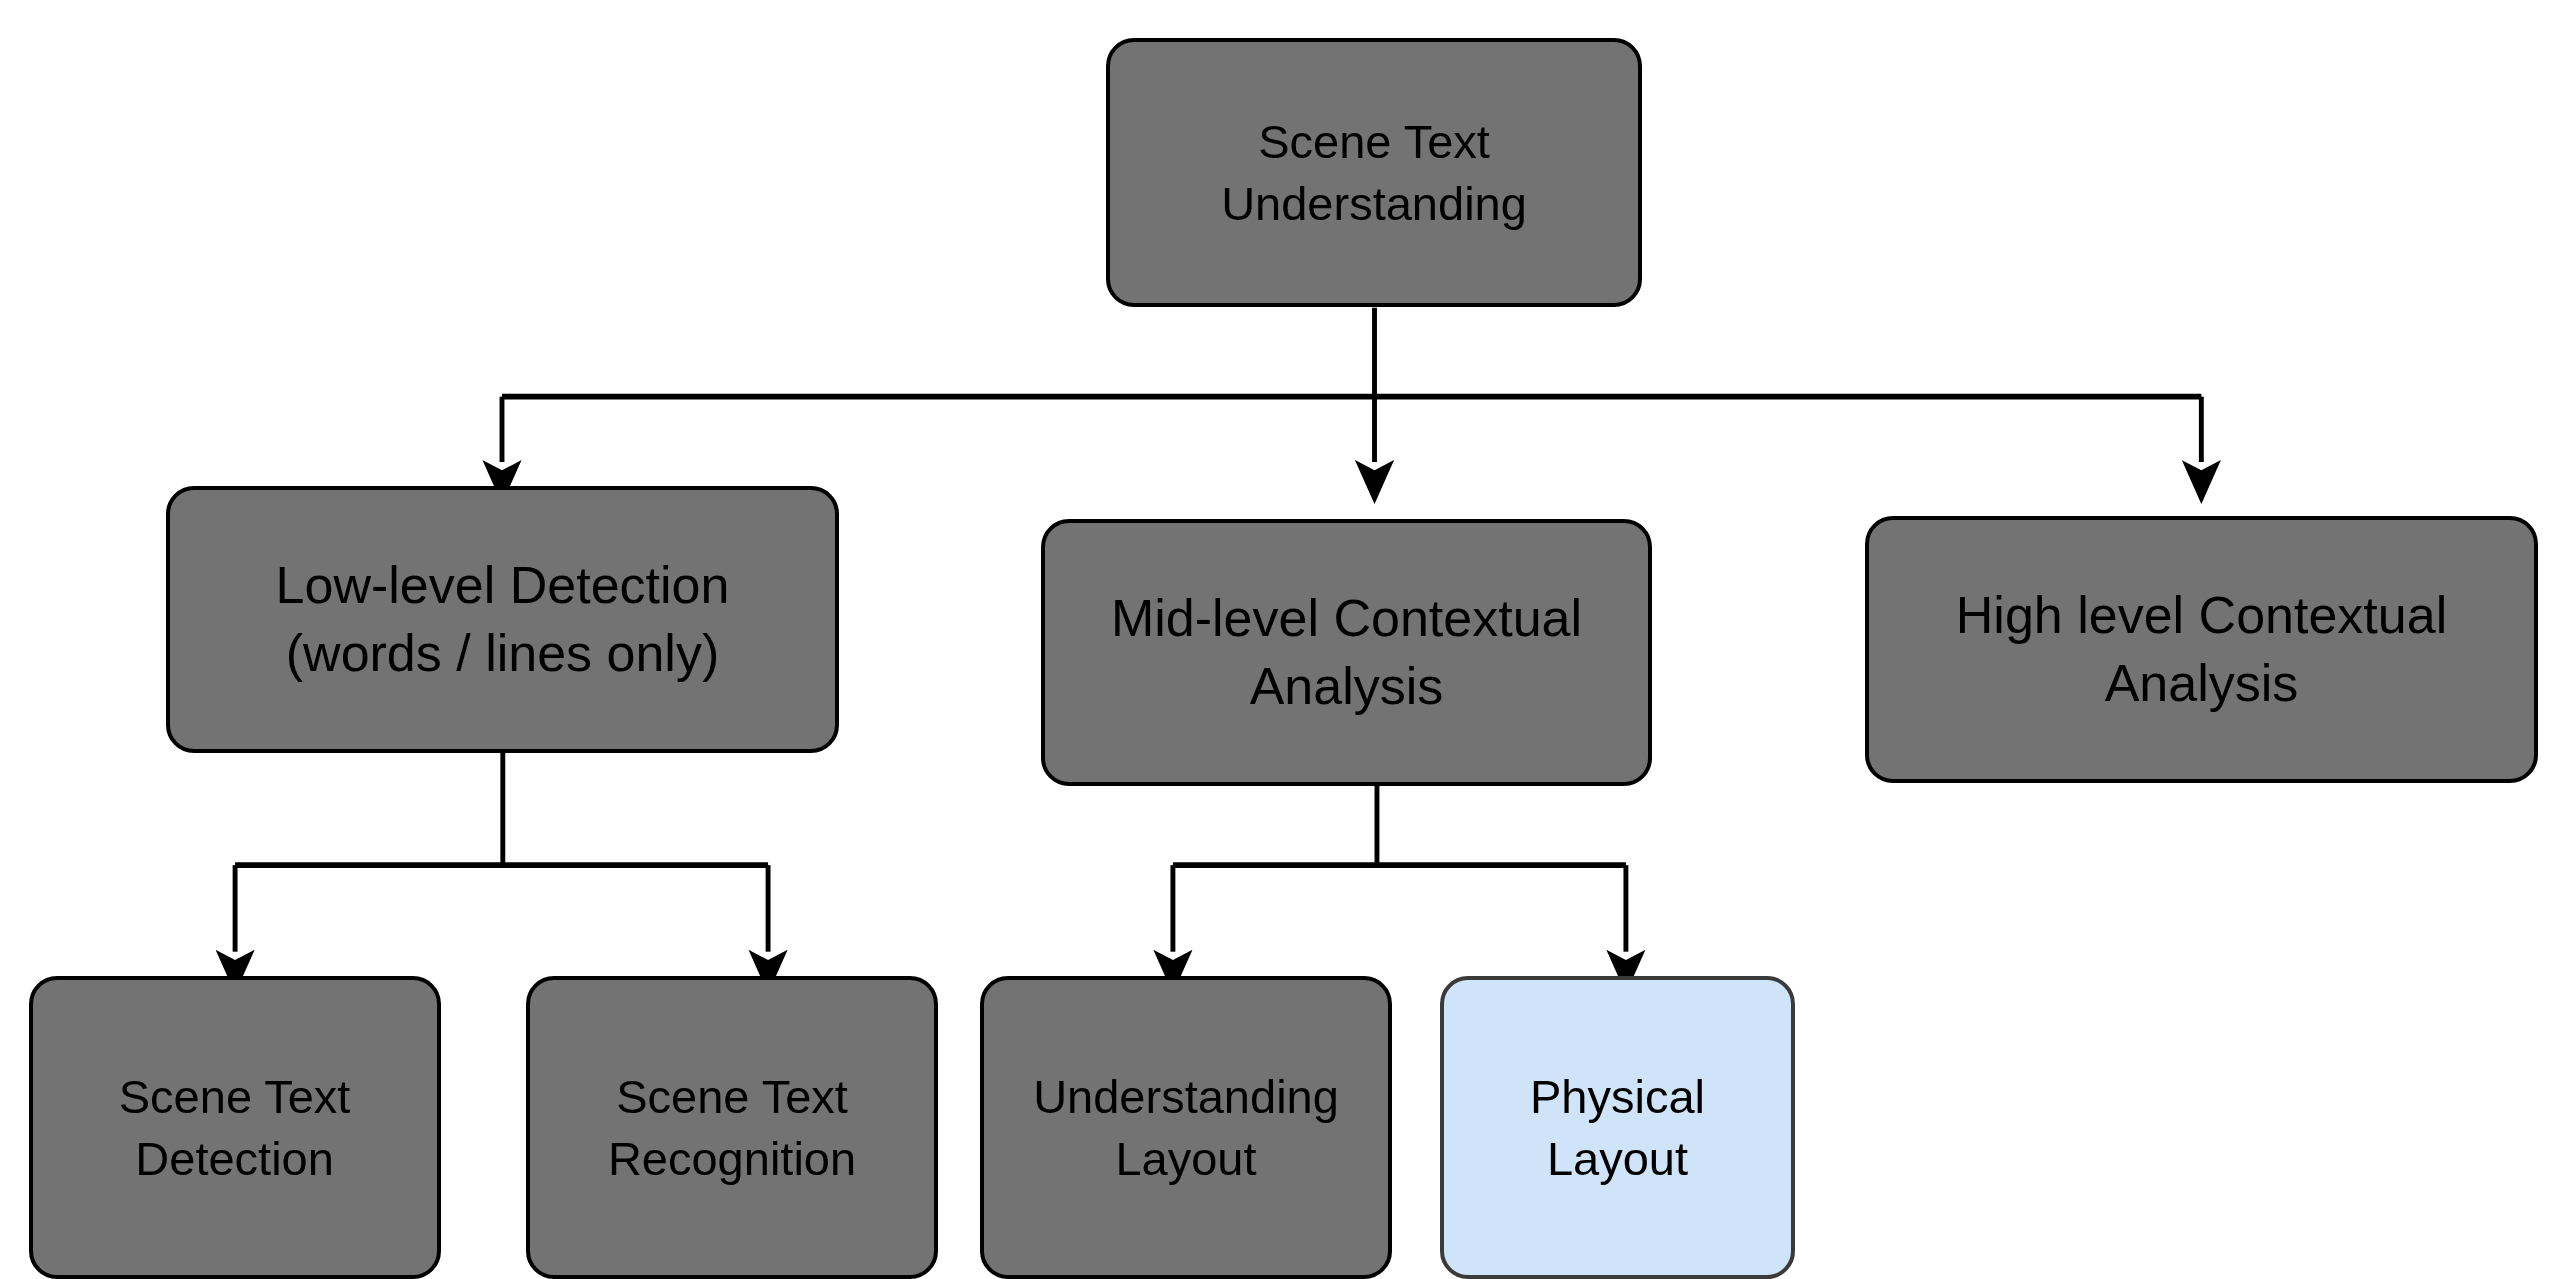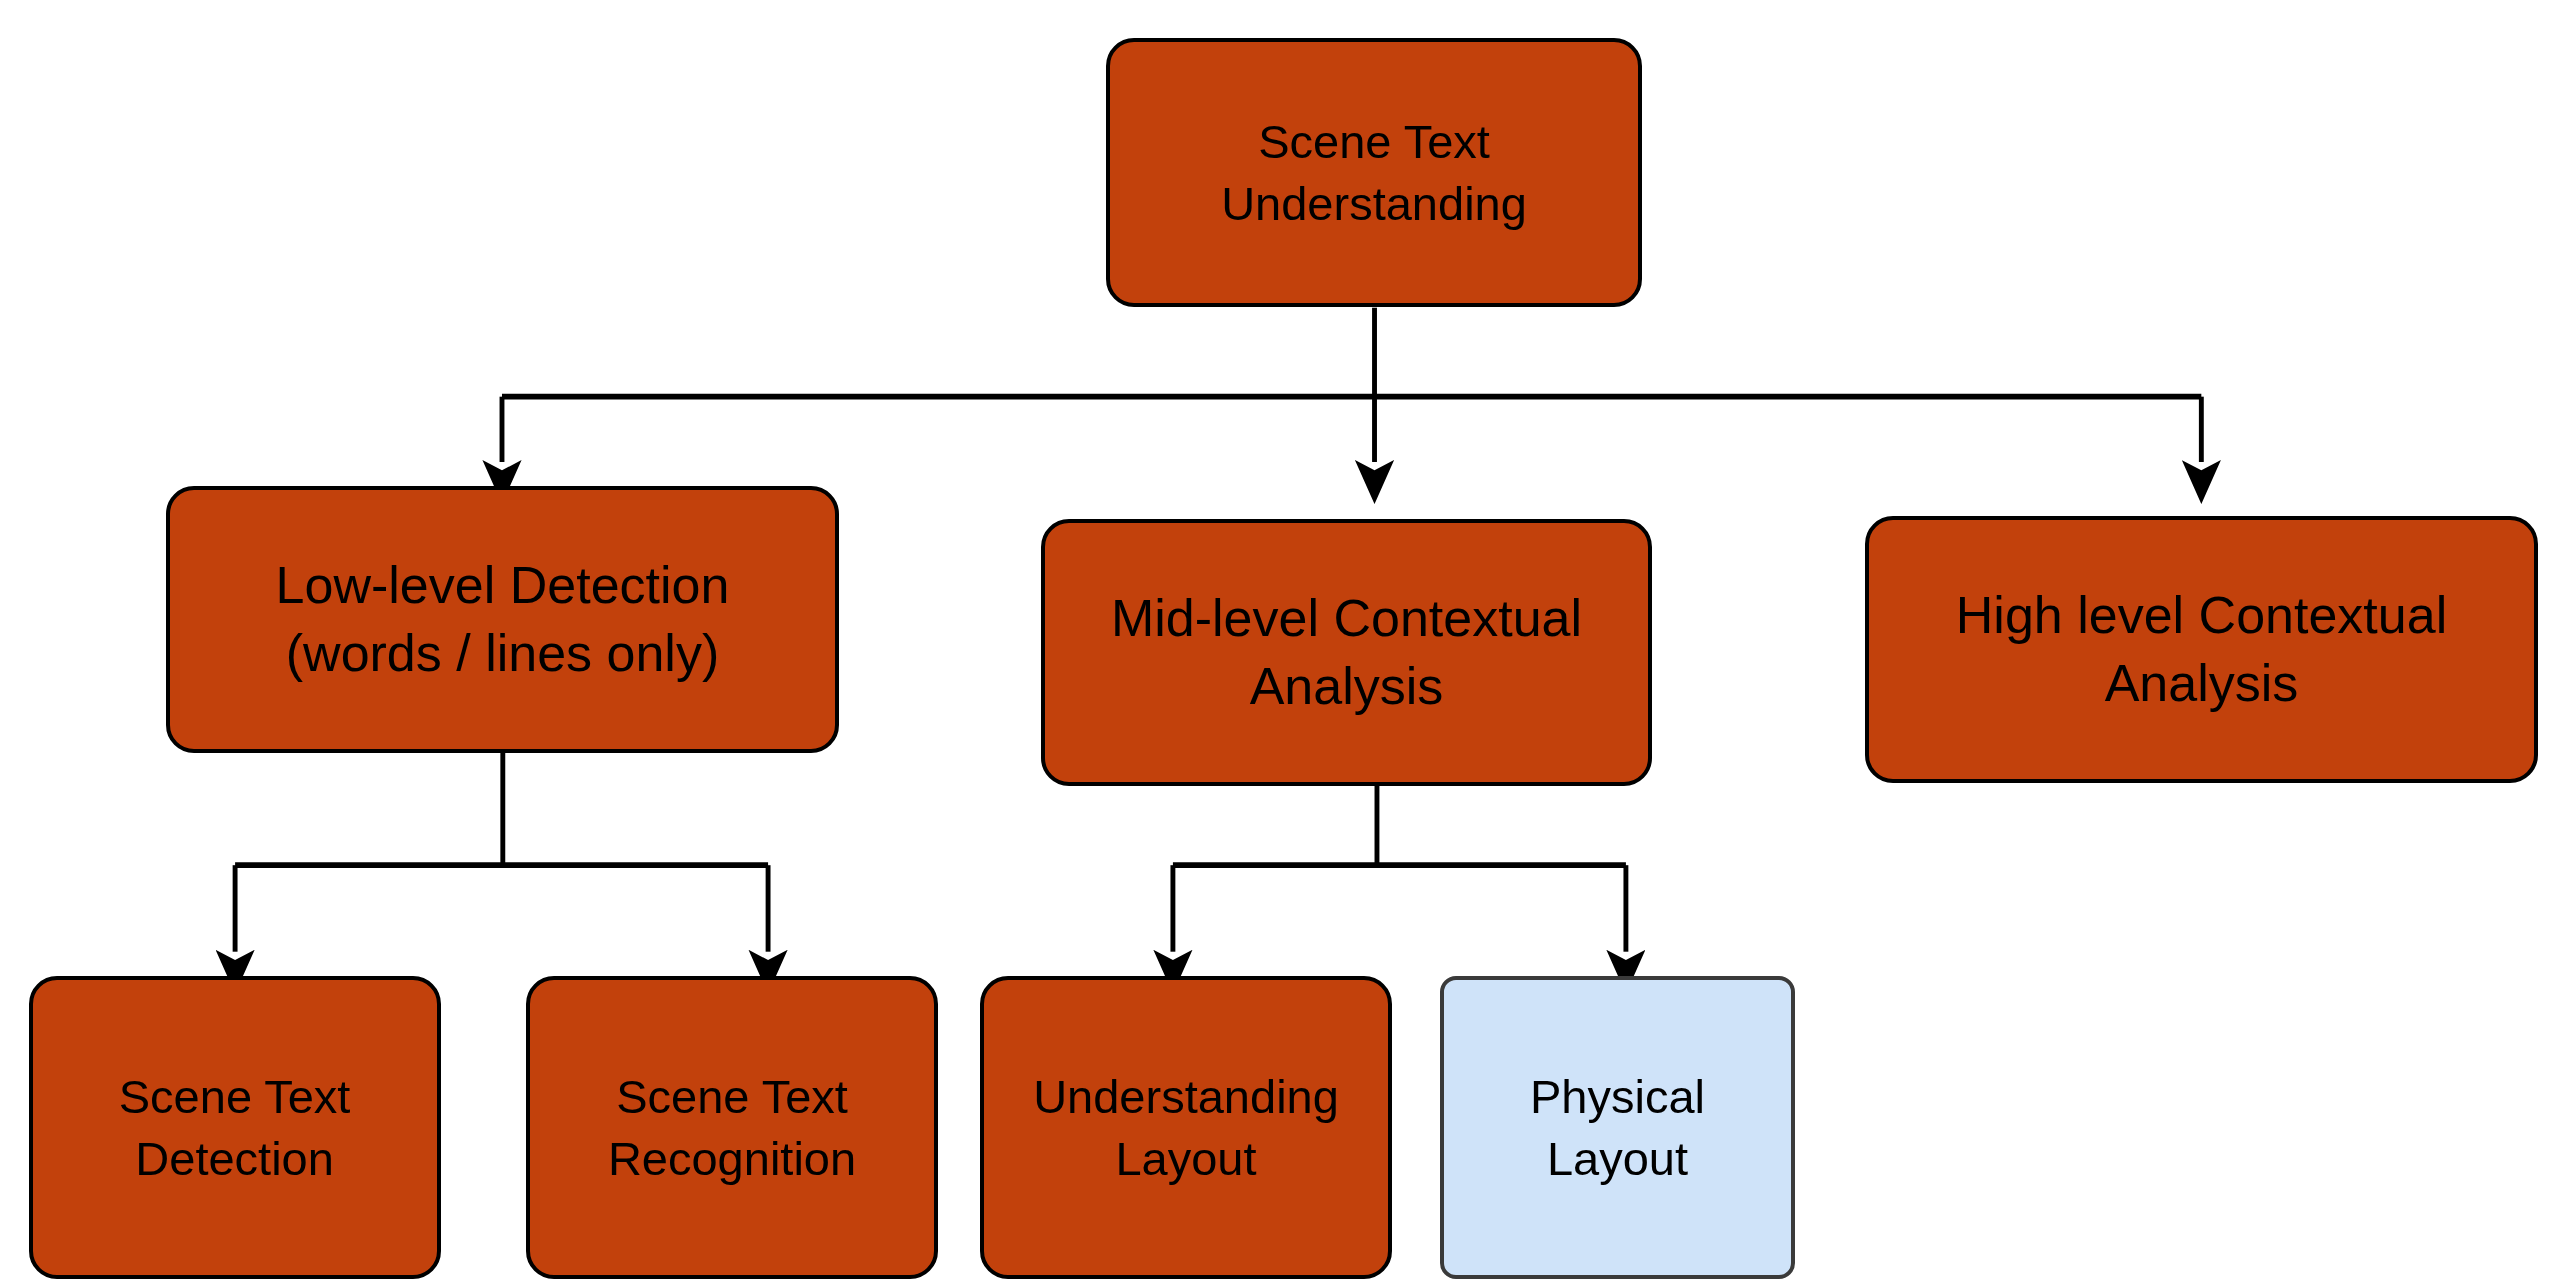--- a/index.html
+++ b/index.html
@@ -26,21 +26,21 @@
     height: 1279px;
     pointer-events: none;
   }
   .node {
     position: absolute;
     box-sizing: border-box;
     display: flex;
     align-items: center;
     justify-content: center;
     text-align: center;
-    background: #c2410c;
+    background: #737373;
     border: 4.1px solid #000000;
     border-radius: 28px;
     color: #000000;
     line-height: 1.30;
     padding: 3.3px 11.4px;
     white-space: pre-line;
   }
   .node-label {
     display: block;
     white-space: pre-line;
@@ -114,19 +114,19 @@
   <div class="node level-leaf" style="left:526px; top:976px; width:412px; height:303px;">
     <span class="node-label">Scene Text
 Recognition</span>
   </div>
 
   <div class="node level-leaf" style="left:980px; top:976px; width:412px; height:303px;">
     <span class="node-label">Understanding
 Layout</span>
   </div>
 
-  <div class="node level-leaf highlight" style="left:1440px; top:976px; width:355px; height:303px;border-radius:16px;">
+  <div class="node level-leaf highlight" style="left:1440px; top:976px; width:355px; height:303px;">
     <span class="node-label">Physical
 Layout</span>
   </div>
 
 </div>
 
 
 </body></html>

